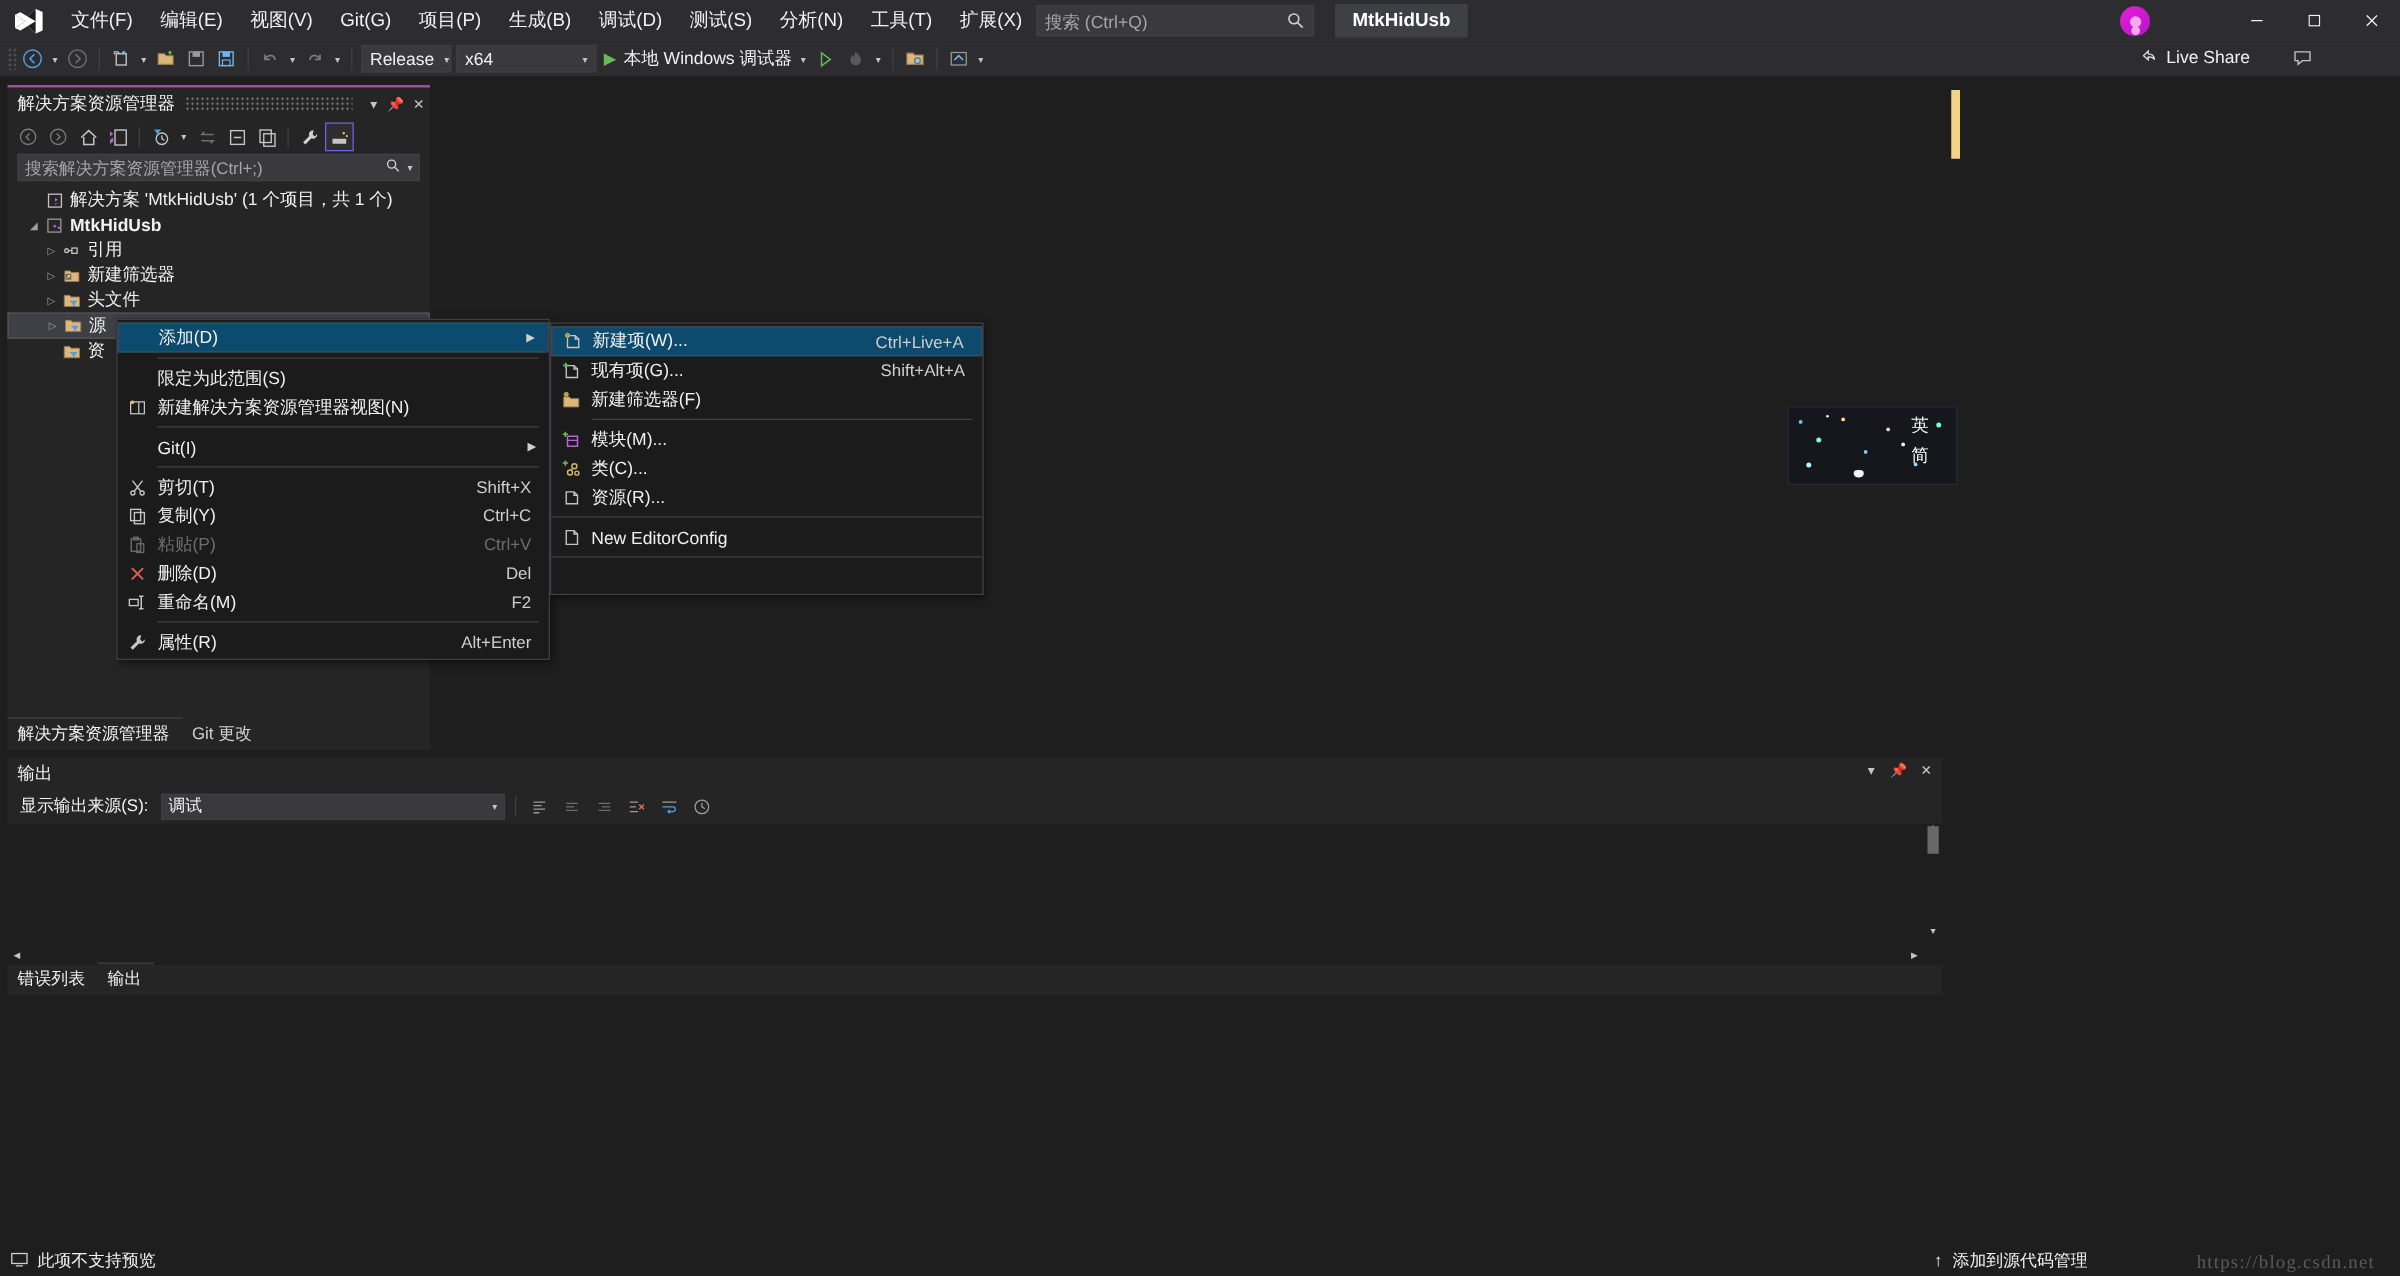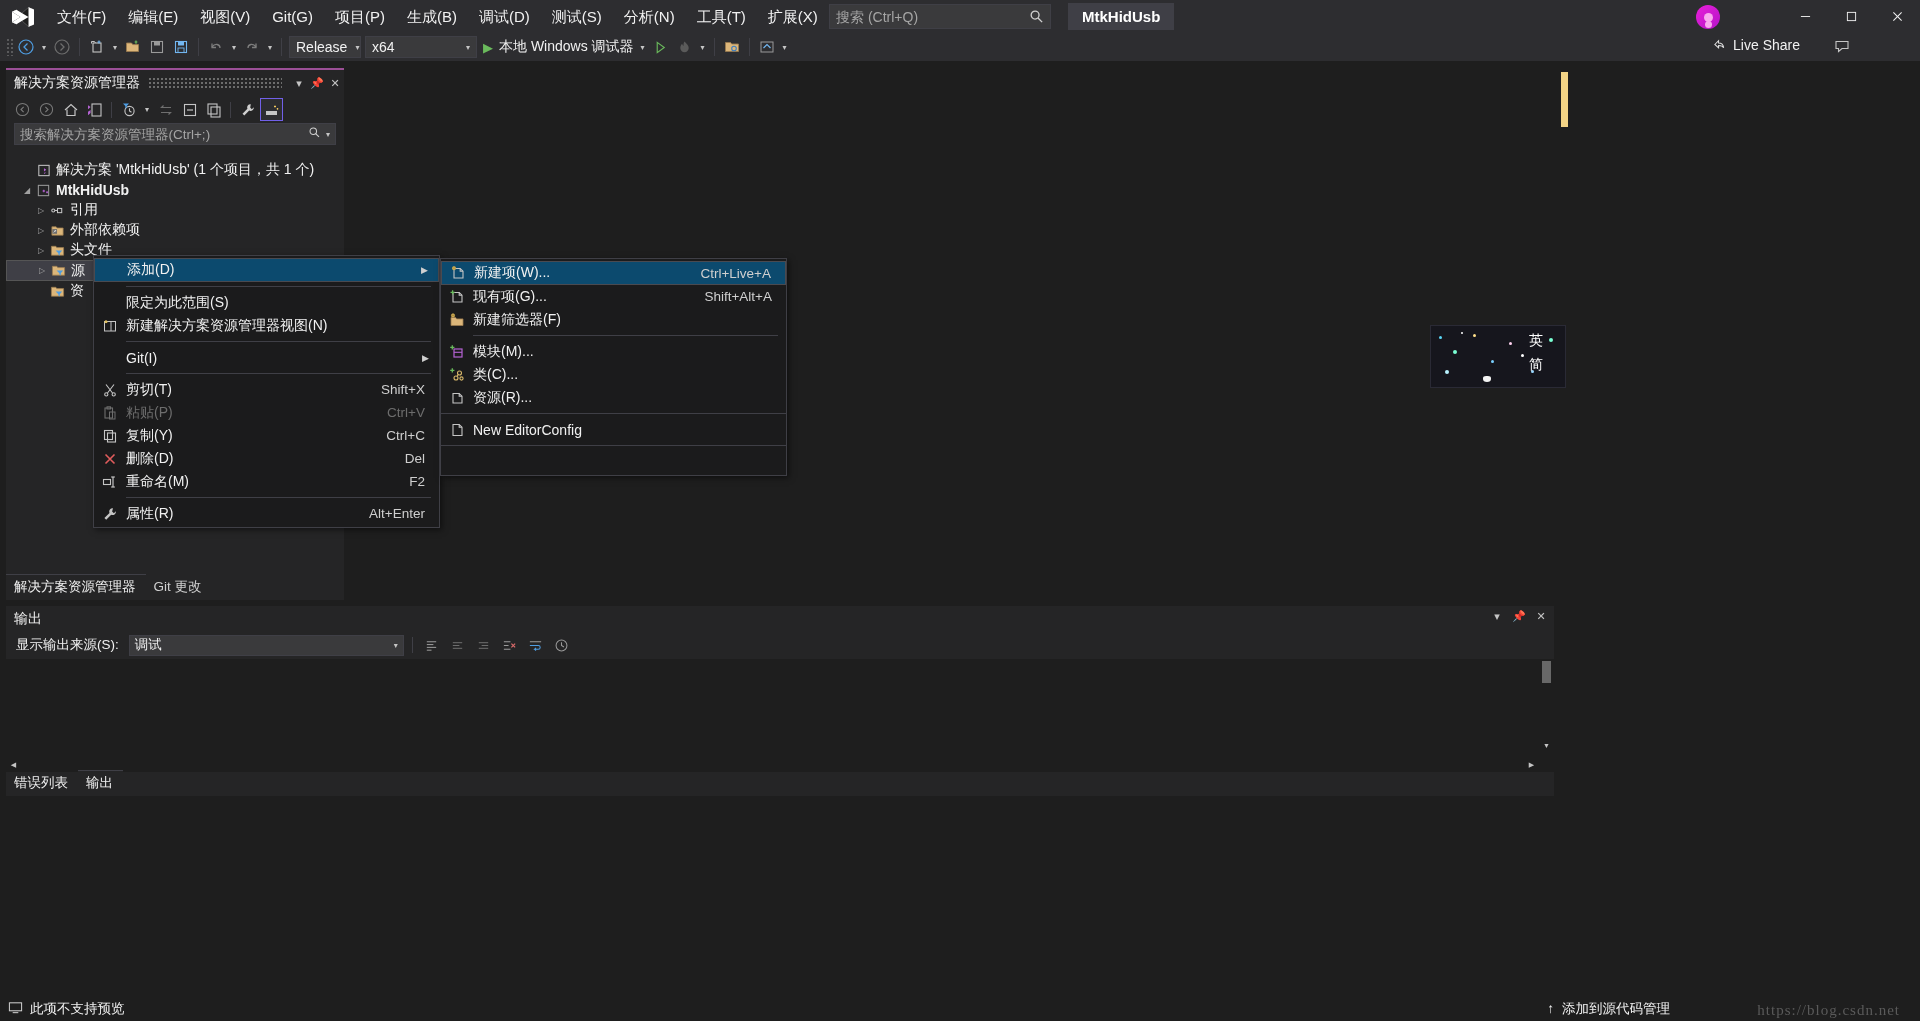--- a/index.html
+++ b/index.html
@@ -106,21 +106,21 @@
     display:flex; align-items:center; padding:0 5px;
   }
   .sol-search input {
     flex:1; background:transparent; border:none; outline:none; color:#cccccc;
     font-size:13.5px; font-family:inherit;
   }
   .sol-search input::placeholder { color:#a5a5a5; }
   .sol-search .ic { color:#d0d0d0; font-size:12px; }
   .sol-search .ar { color:#c5c5c5; font-size:8px; margin-left:5px;}
 
-  .tree { margin-top:15px; font-size:14px; }
+  .tree { margin-top:5px; font-size:14px; }
   .trow { height:20px; display:flex; align-items:center; white-space:nowrap; padding-right:4px; }
   .trow.sel { background:#3f3f46; border:1px solid #555; height:21px; }
   .texp { width:14px; text-align:center; color:#a0a0a0; font-size:8px; flex:none; }
   .tico { width:18px; height:16px; display:flex; align-items:center; justify-content:center; flex:none; margin-right:4px;}
   .tlbl { color:#f1f1f1; }
   .tlbl.bold { font-weight:bold; }
 
   .sol-tabs {
     position:absolute; bottom:0; left:0; width:338px; height:24px;
     display:flex; align-items:flex-end; font-size:13.5px;
@@ -508,21 +508,21 @@
 
       <div class="trow" style="padding-left:28px;">
         <span class="texp">▷</span>
         <span class="tico">
           <svg viewBox="0 0 16 16" width="15" height="15">
               <path d="M2 13V4h4.5l1 1.3H14V13z" fill="#dcb67a" stroke="#9a7b4f" stroke-width=".8"></path>
               <rect x="2.5" y="6.5" width="5" height="5" fill="#6d6d6d"></rect>
               <path d="M4 10 6 8M5 8h1v1" stroke="#e8e8e8" stroke-width=".9" fill="none"></path>
             </svg>
         </span>
-        <span class="tlbl">外部依赖项</span>
+        <span class="tlbl">新建筛选器</span>
       </div>
 
       <div class="trow" style="padding-left:28px;">
         <span class="texp">▷</span>
         <span class="tico">
           <svg viewBox="0 0 16 16" width="15" height="15">
               <path d="M1.5 13V3.5h4.7l1 1.4H14.5V13z" fill="#dcb67a" stroke="#9a7b4f" stroke-width=".8"></path>
               <path d="M6 8h7l-2.6 3v2.3L8.9 12.3V11z" fill="#4f9ee3"></path>
             </svg>
         </span>
@@ -685,40 +685,40 @@
       <span class="mico">
         <svg viewBox="0 0 16 16" width="16" height="16">
             <path d="M4 2.5 10.5 11M12 2.5 5.5 11" stroke="#c5c5c5" stroke-width="1.1"></path>
             <circle cx="4.3" cy="12.4" r="1.6" stroke="#c5c5c5" stroke-width="1.1" fill="none"></circle>
             <circle cx="11.7" cy="12.4" r="1.6" stroke="#c5c5c5" stroke-width="1.1" fill="none"></circle>
           </svg>
       </span>
       <span class="mlbl">剪切(T)</span>
       <span class="mkey">Shift+X</span>
     </div>
+    <div class="mi">
+      <span class="mico">
+        <svg viewBox="0 0 16 16" width="16" height="16">
+            <rect x="2.5" y="2.5" width="8" height="9" stroke="#c5c5c5" stroke-width="1.1" fill="none"></rect>
+            <rect x="5.5" y="5" width="8" height="9" stroke="#c5c5c5" stroke-width="1.1" fill="none"></rect>
+          </svg>
+      </span>
+      <span class="mlbl">复制(Y)</span>
+      <span class="mkey">Ctrl+C</span>
+    </div>
     <div class="mi disabled">
       <span class="mico">
         <svg viewBox="0 0 16 16" width="16" height="16">
             <rect x="3" y="3" width="7.5" height="10" stroke="#6d6d6d" stroke-width="1.1" fill="none"></rect>
             <rect x="5" y="1.8" width="3.5" height="2.2" stroke="#6d6d6d" stroke-width="1" fill="none"></rect>
             <rect x="7.5" y="7" width="5.5" height="7" stroke="#6d6d6d" stroke-width="1" fill="none"></rect>
           </svg>
       </span>
       <span class="mlbl">粘贴(P)</span>
       <span class="mkey">Ctrl+V</span>
-    </div>
-    <div class="mi">
-      <span class="mico">
-        <svg viewBox="0 0 16 16" width="16" height="16">
-            <rect x="2.5" y="2.5" width="8" height="9" stroke="#c5c5c5" stroke-width="1.1" fill="none"></rect>
-            <rect x="5.5" y="5" width="8" height="9" stroke="#c5c5c5" stroke-width="1.1" fill="none"></rect>
-          </svg>
-      </span>
-      <span class="mlbl">复制(Y)</span>
-      <span class="mkey">Ctrl+C</span>
     </div>
     <div class="mi">
       <span class="mico">
         <svg viewBox="0 0 16 16" width="16" height="16">
             <path d="M3.5 3.5 12.5 12.5M12.5 3.5 3.5 12.5" stroke="#e05c5c" stroke-width="1.6"></path>
           </svg>
       </span>
       <span class="mlbl">删除(D)</span>
       <span class="mkey">Del</span>
     </div>

